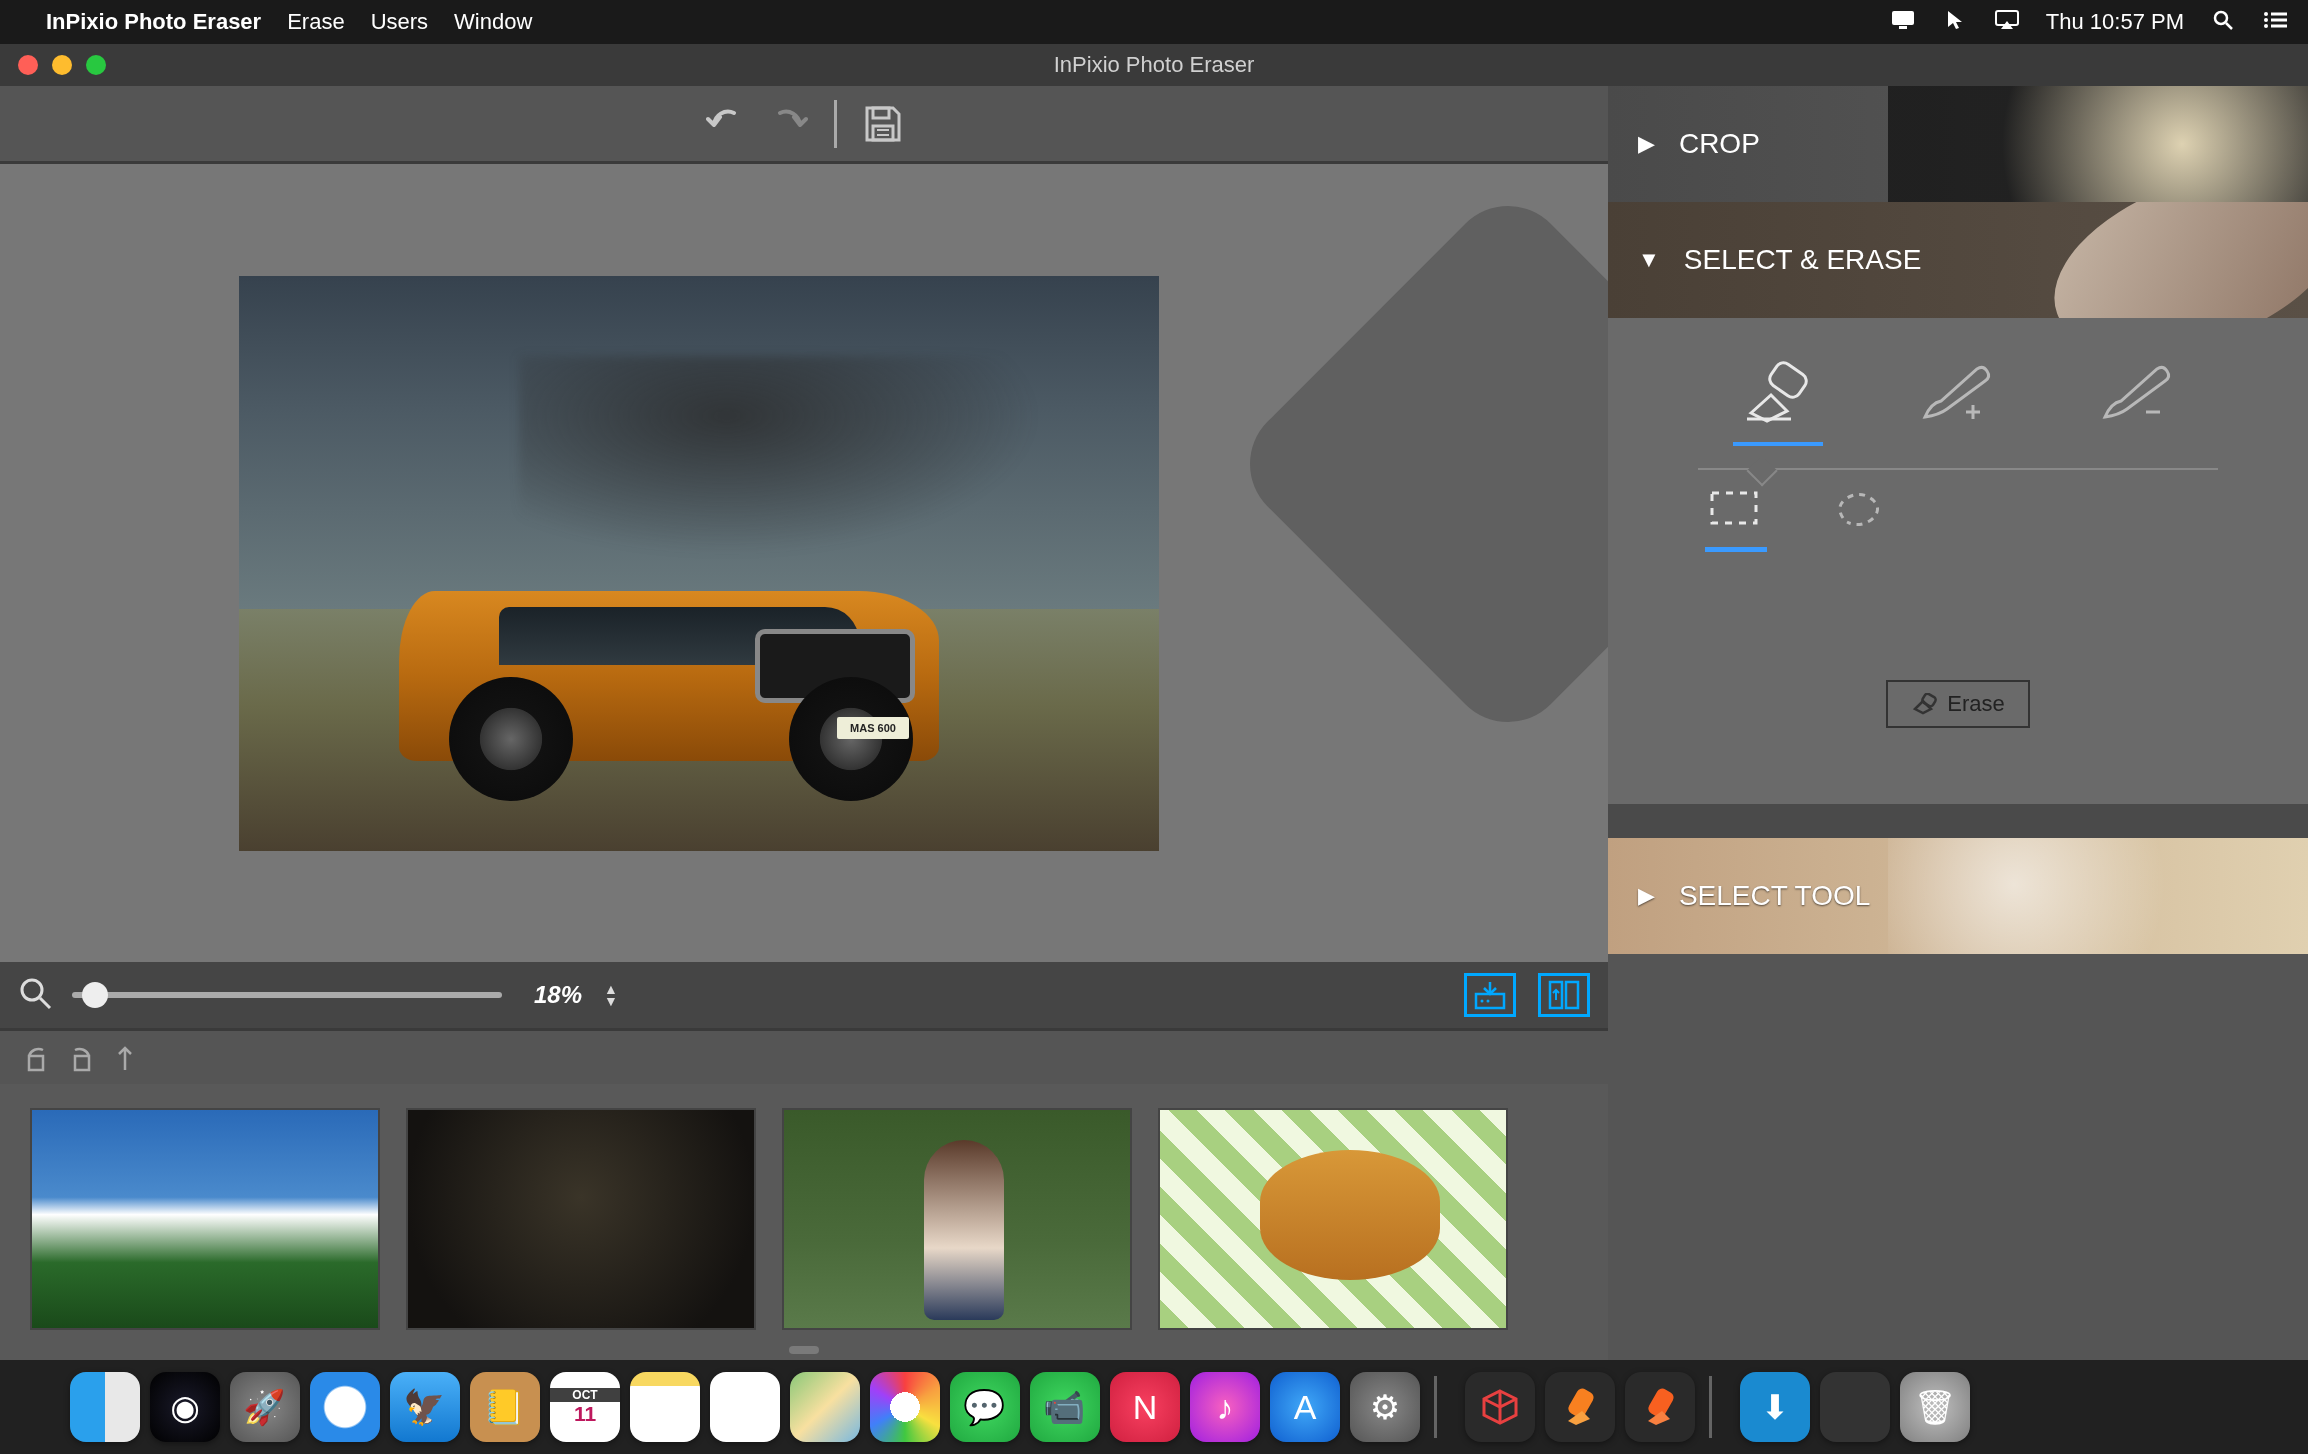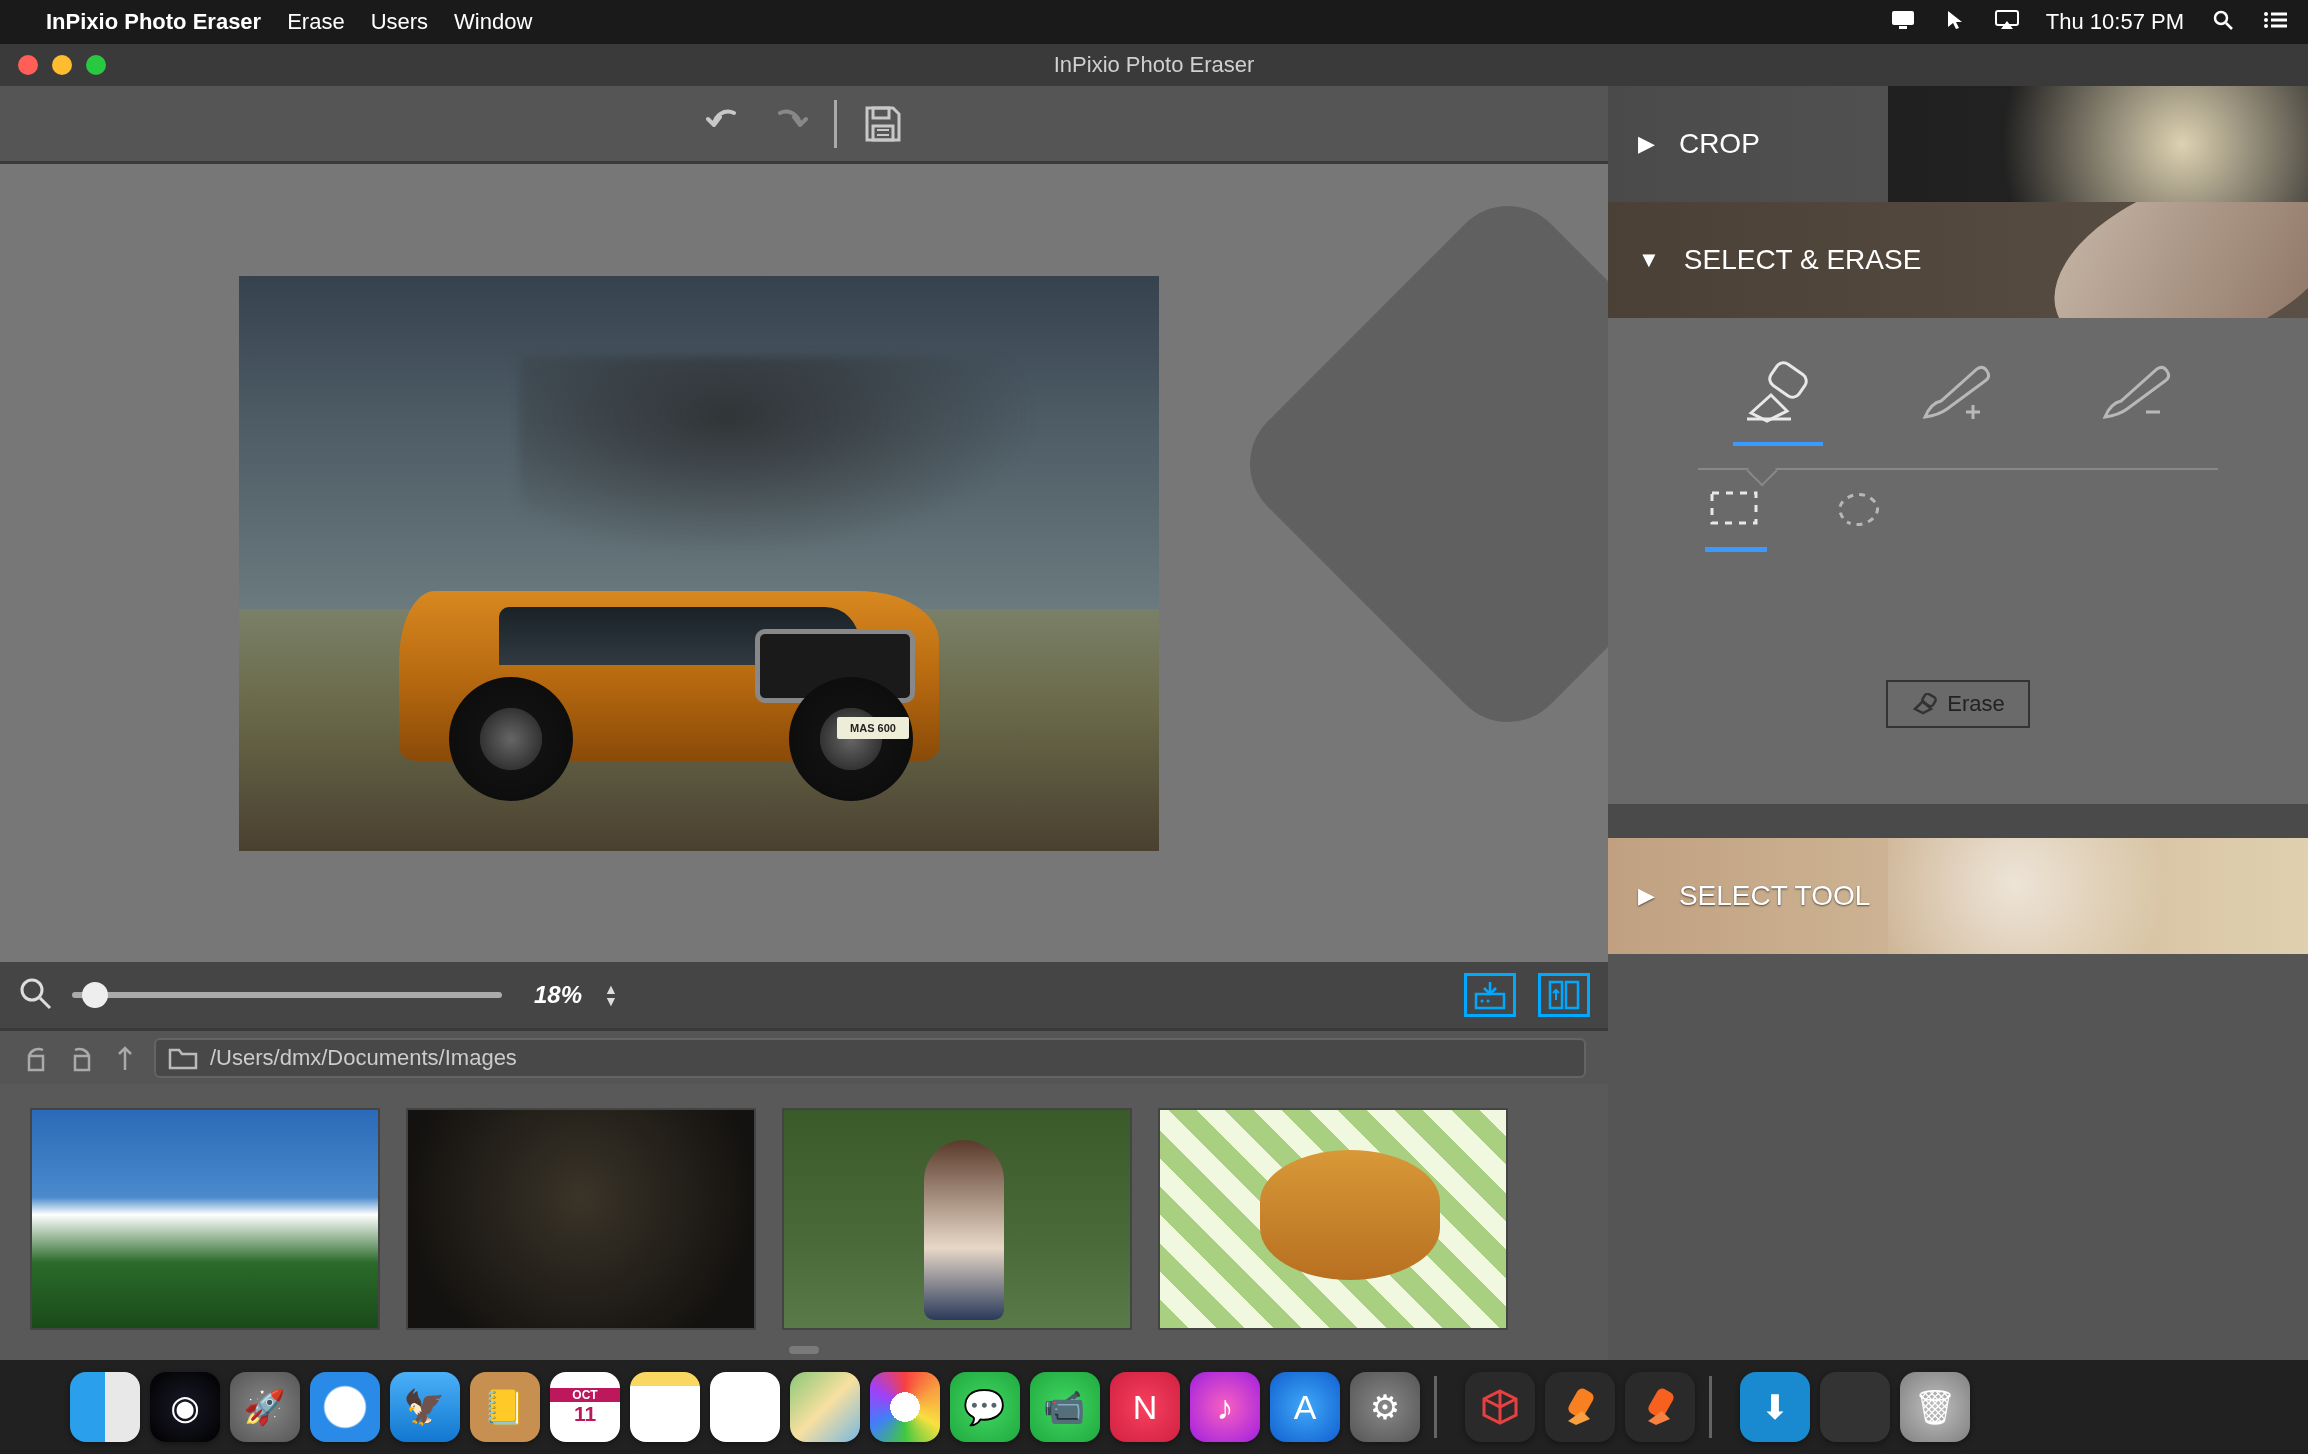--- a/index.html
+++ b/index.html
@@ -278,28 +278,20 @@
       <div class="brw-icon">
         <svg width="24" height="28" viewBox="0 0 24 28">
             <path d="M6 12 L6 26 L20 26 L20 12 Z M20 12 A10 10 0 0 0 6 6" fill="none" stroke="#aaa" stroke-width="2.5"></path>
           </svg>
       </div>
       <div class="brw-icon">
         <svg width="18" height="28" viewBox="0 0 18 28">
             <path d="M9 4 L9 26 M3 10 L9 4 L15 10" fill="none" stroke="#aaa" stroke-width="2.5"></path>
           </svg>
       </div>
-      <div class="path-input">
-        <span>
-            <svg width="30" height="24" viewBox="0 0 30 24">
-              <path d="M2 4 L11 4 L14 8 L28 8 L28 22 L2 22 Z" fill="none" stroke="#bbb" stroke-width="2.5"></path>
-            </svg>
-          </span>
-        <span>/Users/dmx/Documents/Images</span>
-      </div>
     </div>
 
     <div class="thumbs">
       <div class="thumb t1"></div>
       <div class="thumb t2"></div>
       <div class="thumb t3"></div>
       <div class="thumb t4"></div>
     </div>
     <div class="thumb-scroll">
         <div class="thumb-scroll-handle"></div>
@@ -371,21 +363,21 @@
 
 <div class="dock">
   <div class="dock-apps">
     <div class="dock-app da-finder"></div>
     <div class="dock-app da-siri">◉</div>
     <div class="dock-app da-launchpad">🚀</div>
     <div class="dock-app da-safari"></div>
     <div class="dock-app da-mail">🦅</div>
     <div class="dock-app da-contacts">📒</div>
     <div class="dock-app da-cal">
-        <span style="background:#be185d;color:#fff;width:100%;text-align:center;font-size:12px;">OCT</span>
+        <span style="background:#404040;color:#fff;width:100%;text-align:center;font-size:12px;">OCT</span>
         <span style="font-size:21px;color:#be185d;">11</span>
       </div>
     <div class="dock-app da-notes"></div>
     <div class="dock-app da-reminders">☰</div>
     <div class="dock-app da-maps"></div>
     <div class="dock-app da-photos"></div>
     <div class="dock-app da-msg">💬</div>
     <div class="dock-app da-ft">📹</div>
     <div class="dock-app da-news">N</div>
     <div class="dock-app da-itunes">♪</div>

